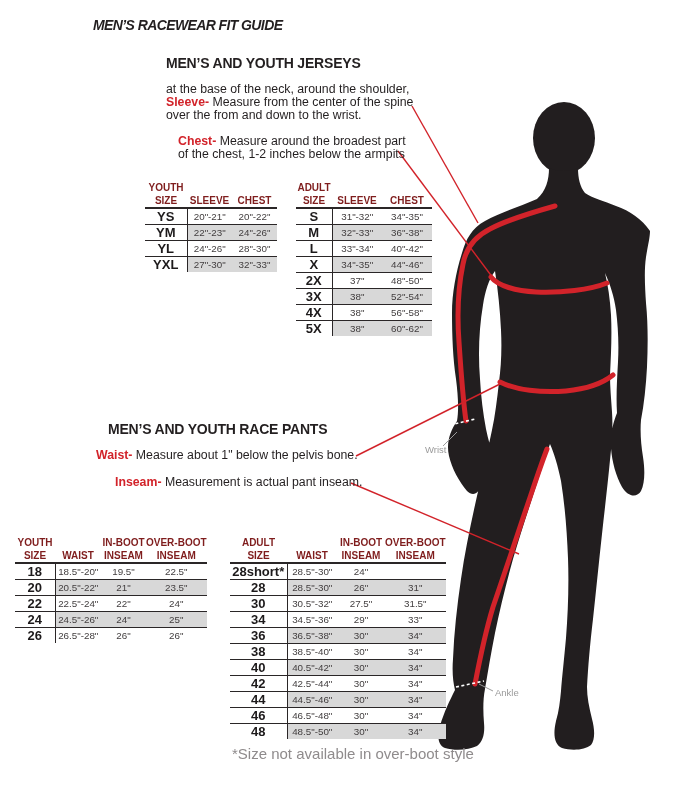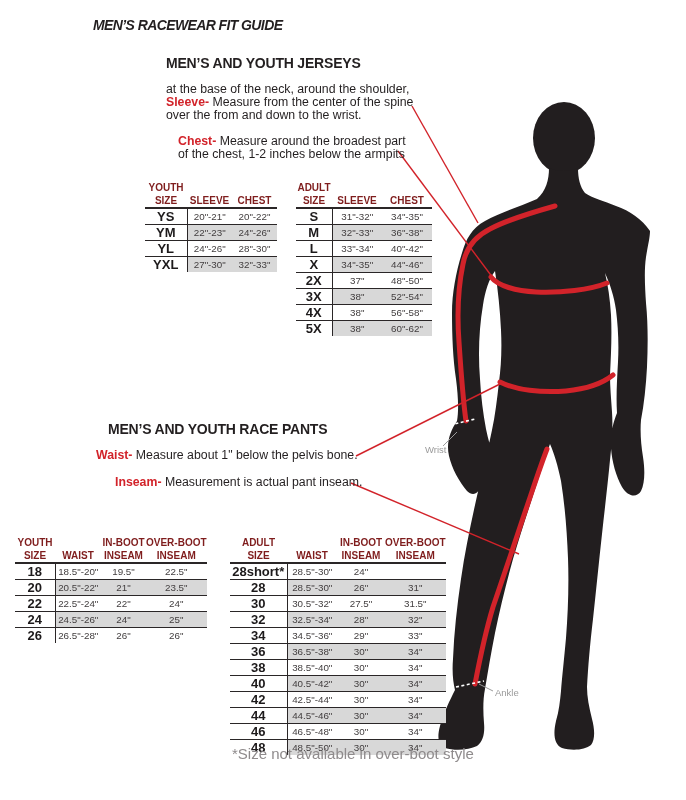--- a/index.html
+++ b/index.html
@@ -326,26 +326,20 @@
         <td>28.5"-30"</td>
         <td>26"</td>
         <td>31"</td>
       </tr>
       <tr>
         <th>30</th>
         <td>30.5"-32"</td>
         <td>27.5"</td>
         <td>31.5"</td>
       </tr>
-      <tr class="striped">
-        <th>32</th>
-        <td>32.5"-34"</td>
-        <td>28"</td>
-        <td>32"</td>
-      </tr>
       <tr>
         <th>34</th>
         <td>34.5"-36"</td>
         <td>29"</td>
         <td>33"</td>
       </tr>
       <tr class="striped">
         <th>36</th>
         <td>36.5"-38"</td>
         <td>30"</td>

